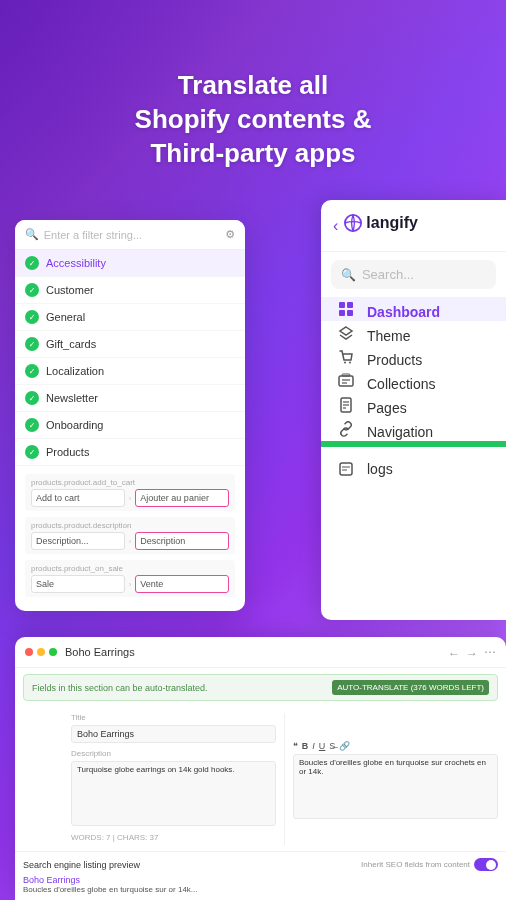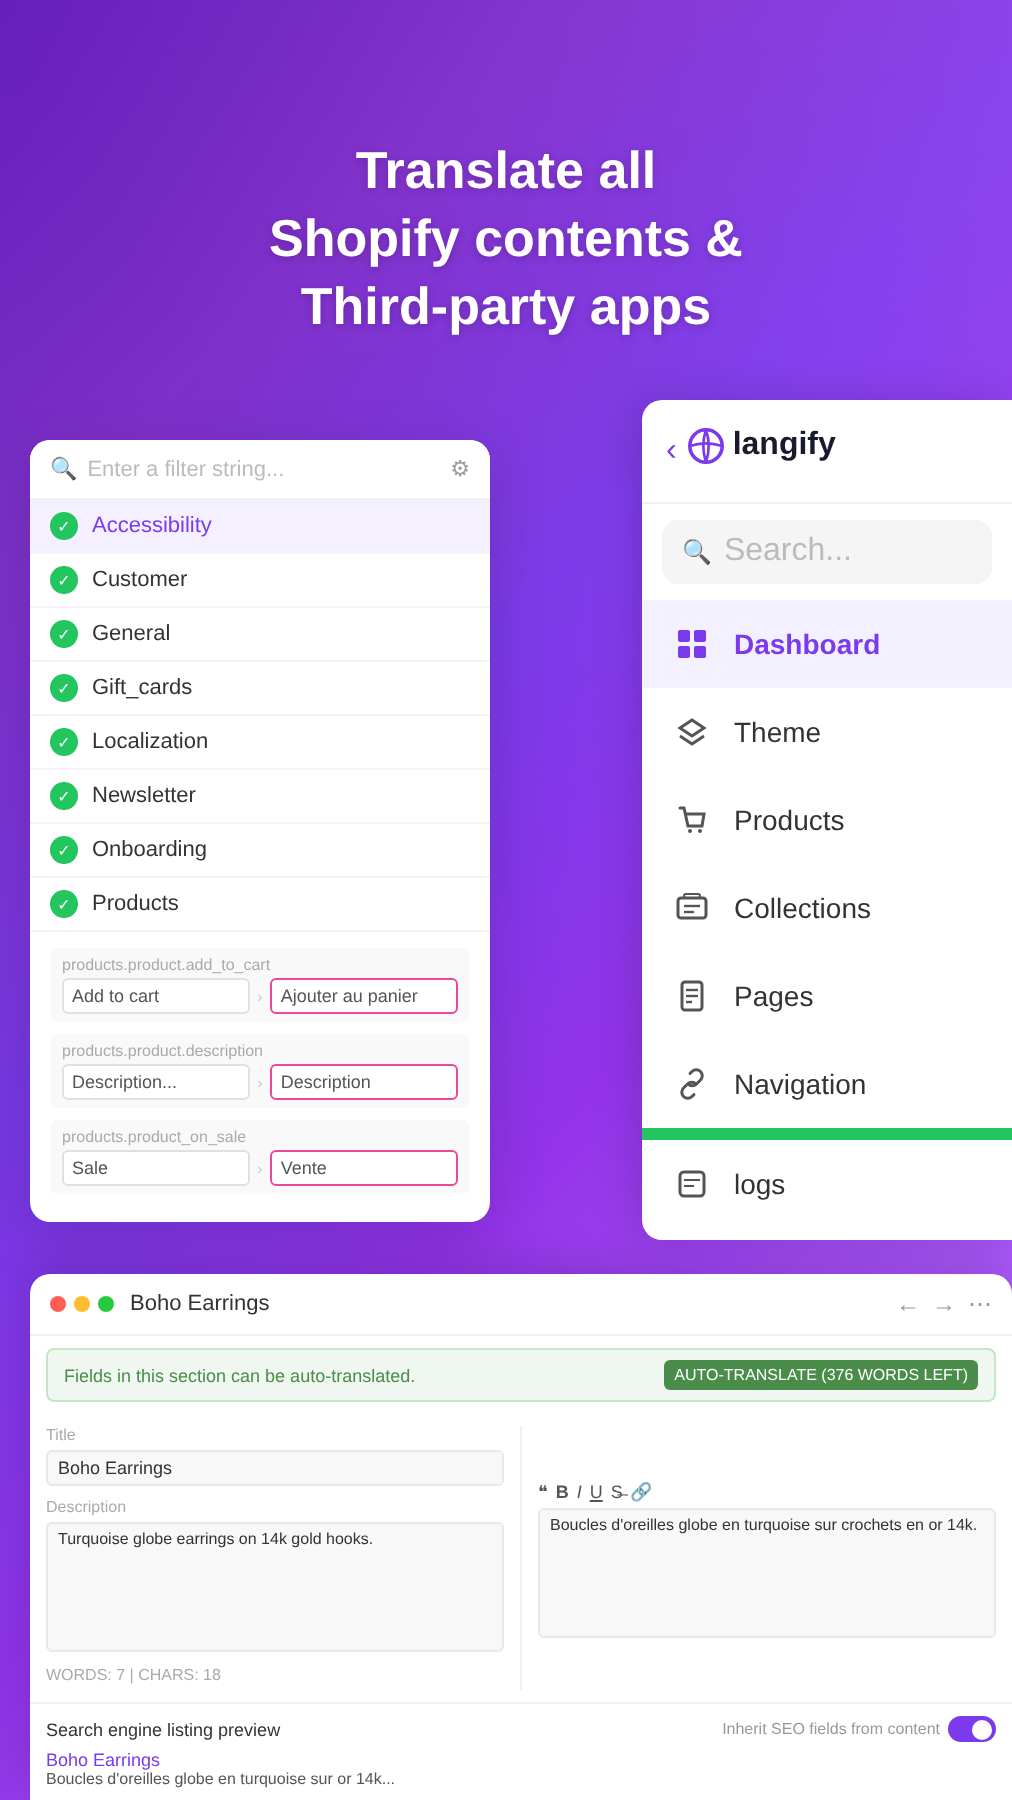--- a/index.html
+++ b/index.html
@@ -246,29 +246,29 @@
       padding: 7px 10px;
     }
 
     .langify-search-icon {
       color: #aaa;
       font-size: 12px;
       margin-right: 6px;
     }
 
     .langify-search-placeholder {
-      font-size: 16px;
+      font-size: 13px;
       color: #bbb;
       text-align: right;
     }
 
     .langify-nav-item {
       display: flex;
-      align-items: center;
-      padding: 11px 14px;
+      align-items: flex-end;
+      padding: 1px 14px;
       cursor: pointer;
       transition: background 0.1s;
     }
 
     .langify-nav-item.active {
       background: #f3f0ff;
     }
 
     .langify-nav-icon {
       width: 22px;
@@ -393,20 +393,21 @@
       color: white;
       font-size: 8px;
       padding: 3px 5px;
       border-radius: 3px;
       white-space: nowrap;
     }
 
     .translation-body {
       display: flex;
       gap: 0;
+      padding-left: 48px;
     }
 
     .translation-left, .translation-right {
       flex: 1;
       padding: 6px 8px;
     }
 
     .translation-divider {
       width: 1px;
       background: #f0f0f0;
@@ -726,21 +727,21 @@
 
     <div class="translation-body">
 
       <div class="translation-left">
         <div class="field-label">Title</div>
         <div class="field-value">Boho Earrings</div>
         <div class="field-label">Description</div>
         <div class="description-box">
           <span>Turquoise globe earrings on 14k gold hooks.</span>
         </div>
-        <div class="word-count">WORDS: 7 | CHARS: 18</div>
+        <div class="word-count">WORDS: 7 | CHARS: 37</div>
       </div>
 
       <div class="translation-divider"></div>
 
       <div class="translation-right">
         <div style="height: 22px; margin-bottom: 3px;"></div>
         <div class="editor-toolbar">
           <span class="editor-btn">❝</span>
           <span class="editor-btn"><b>B</b></span>
           <span class="editor-btn"><i>I</i></span>

